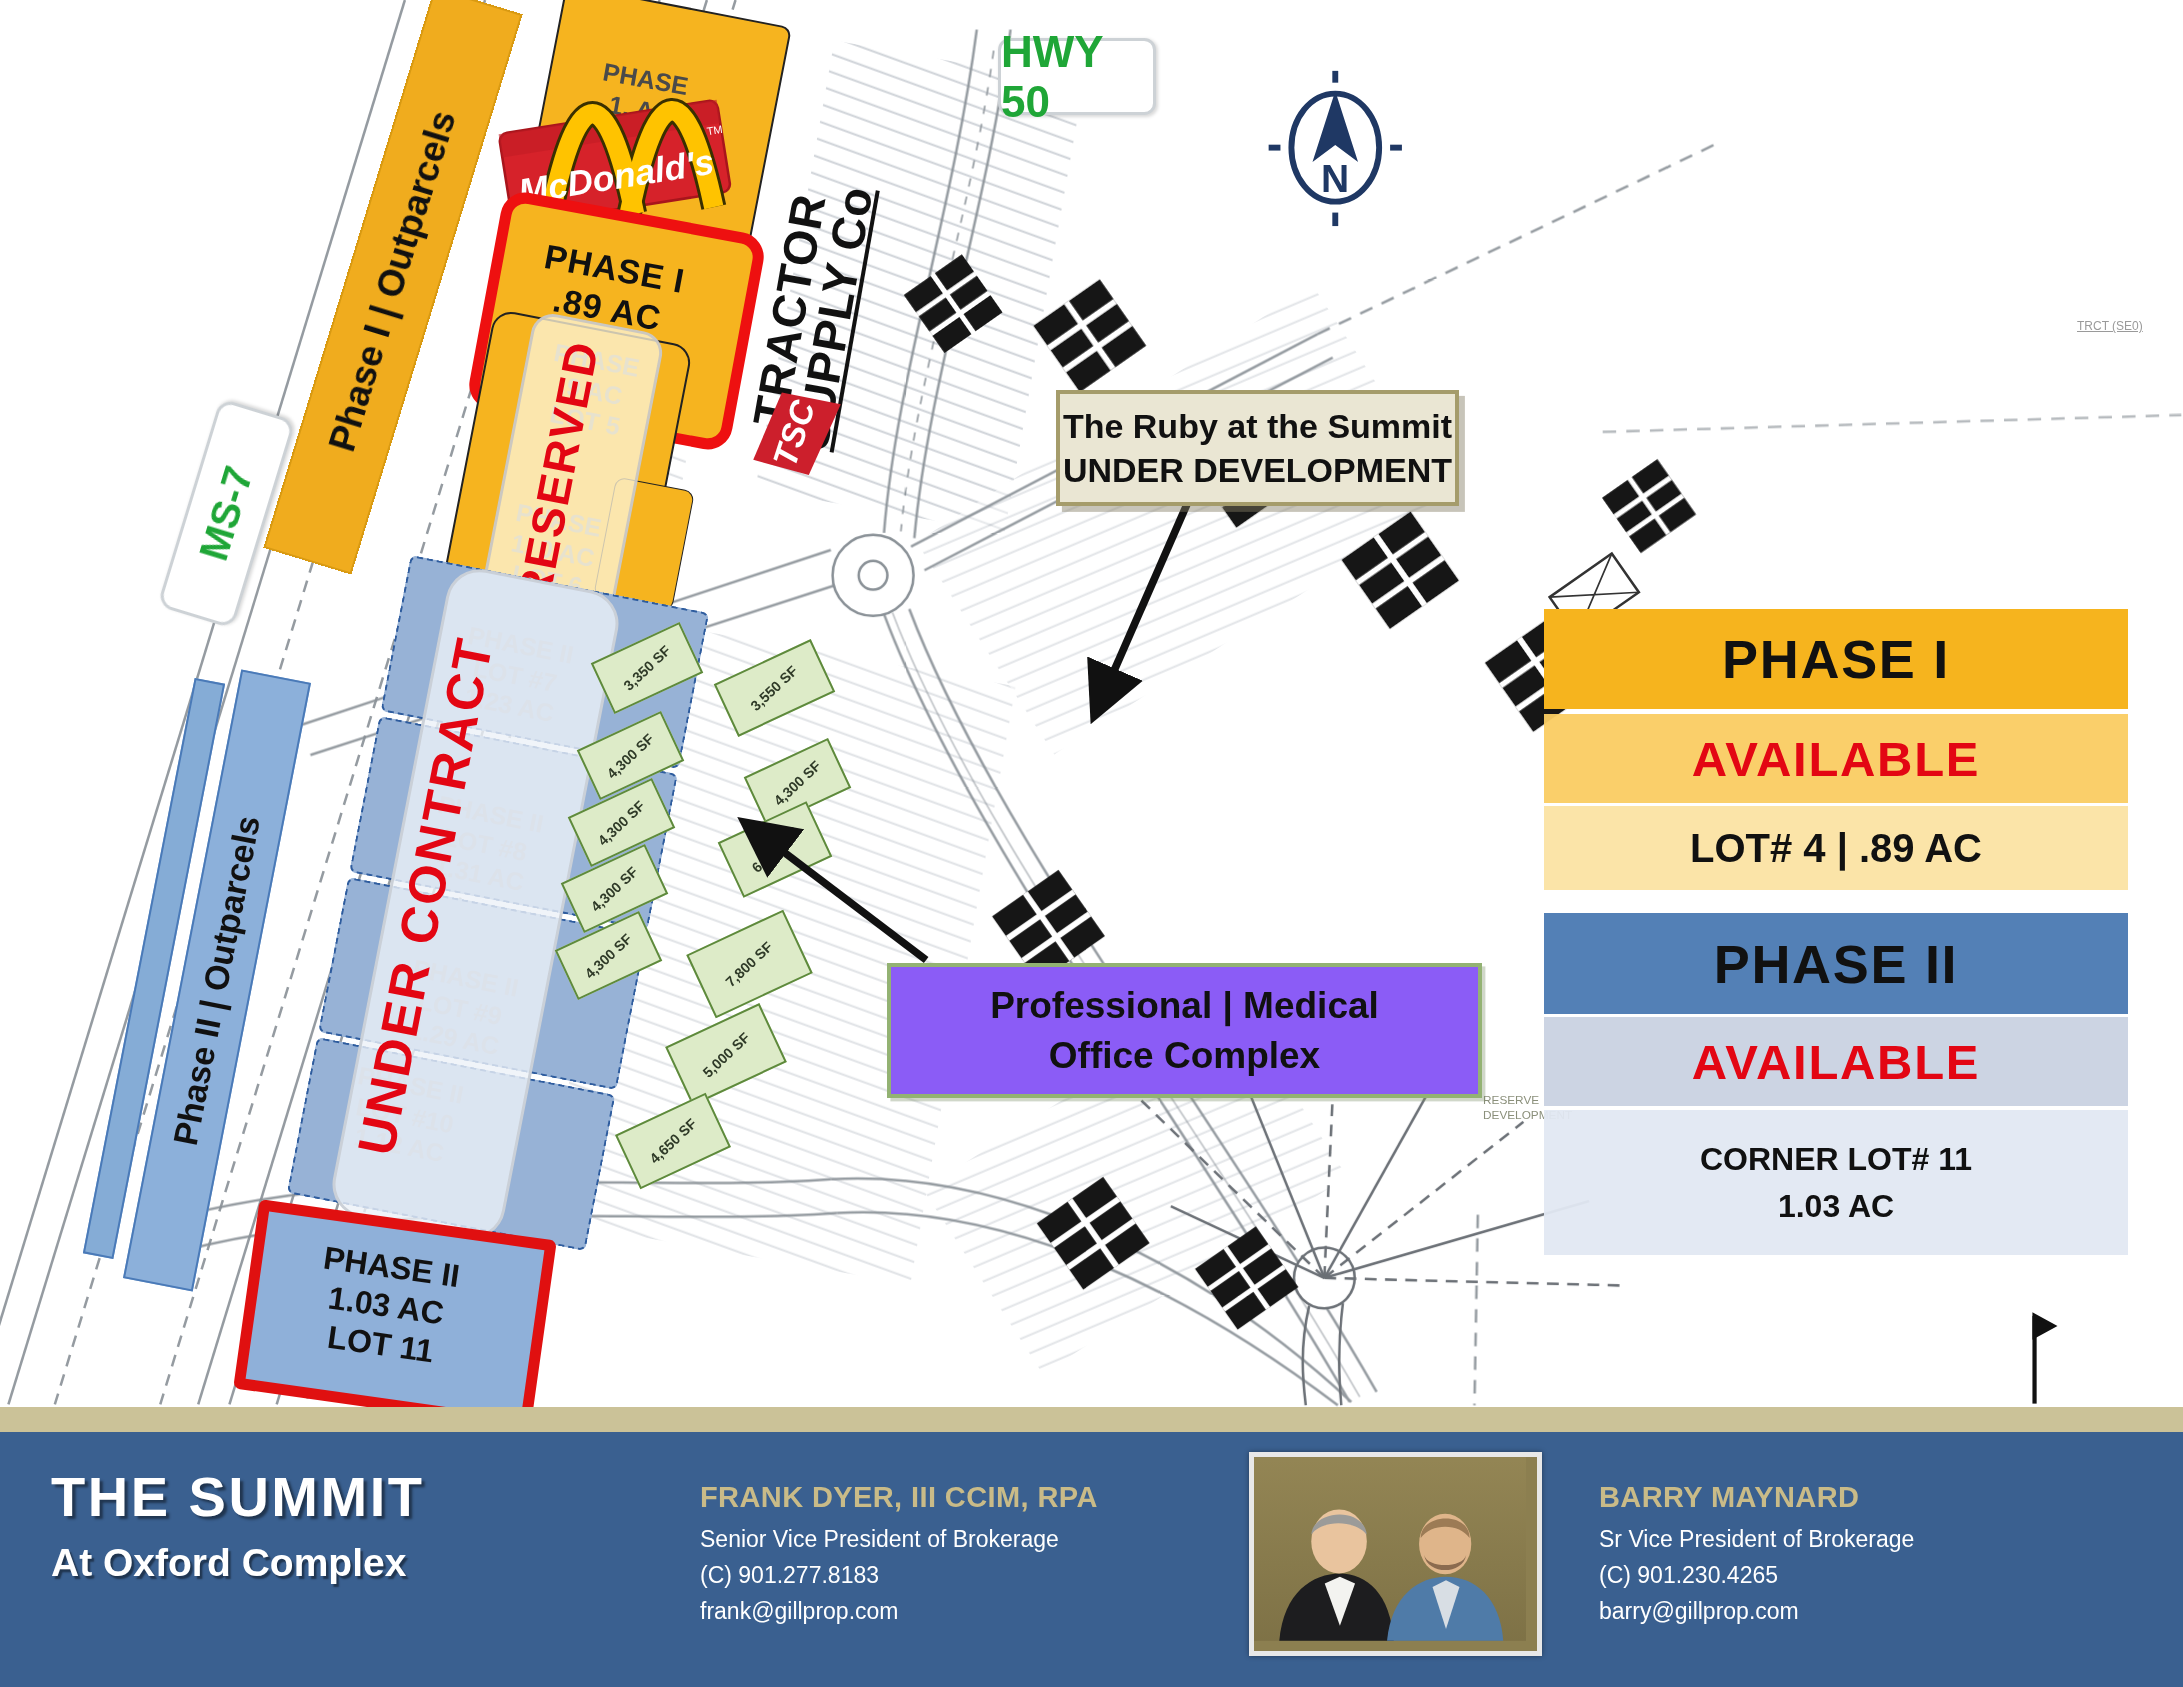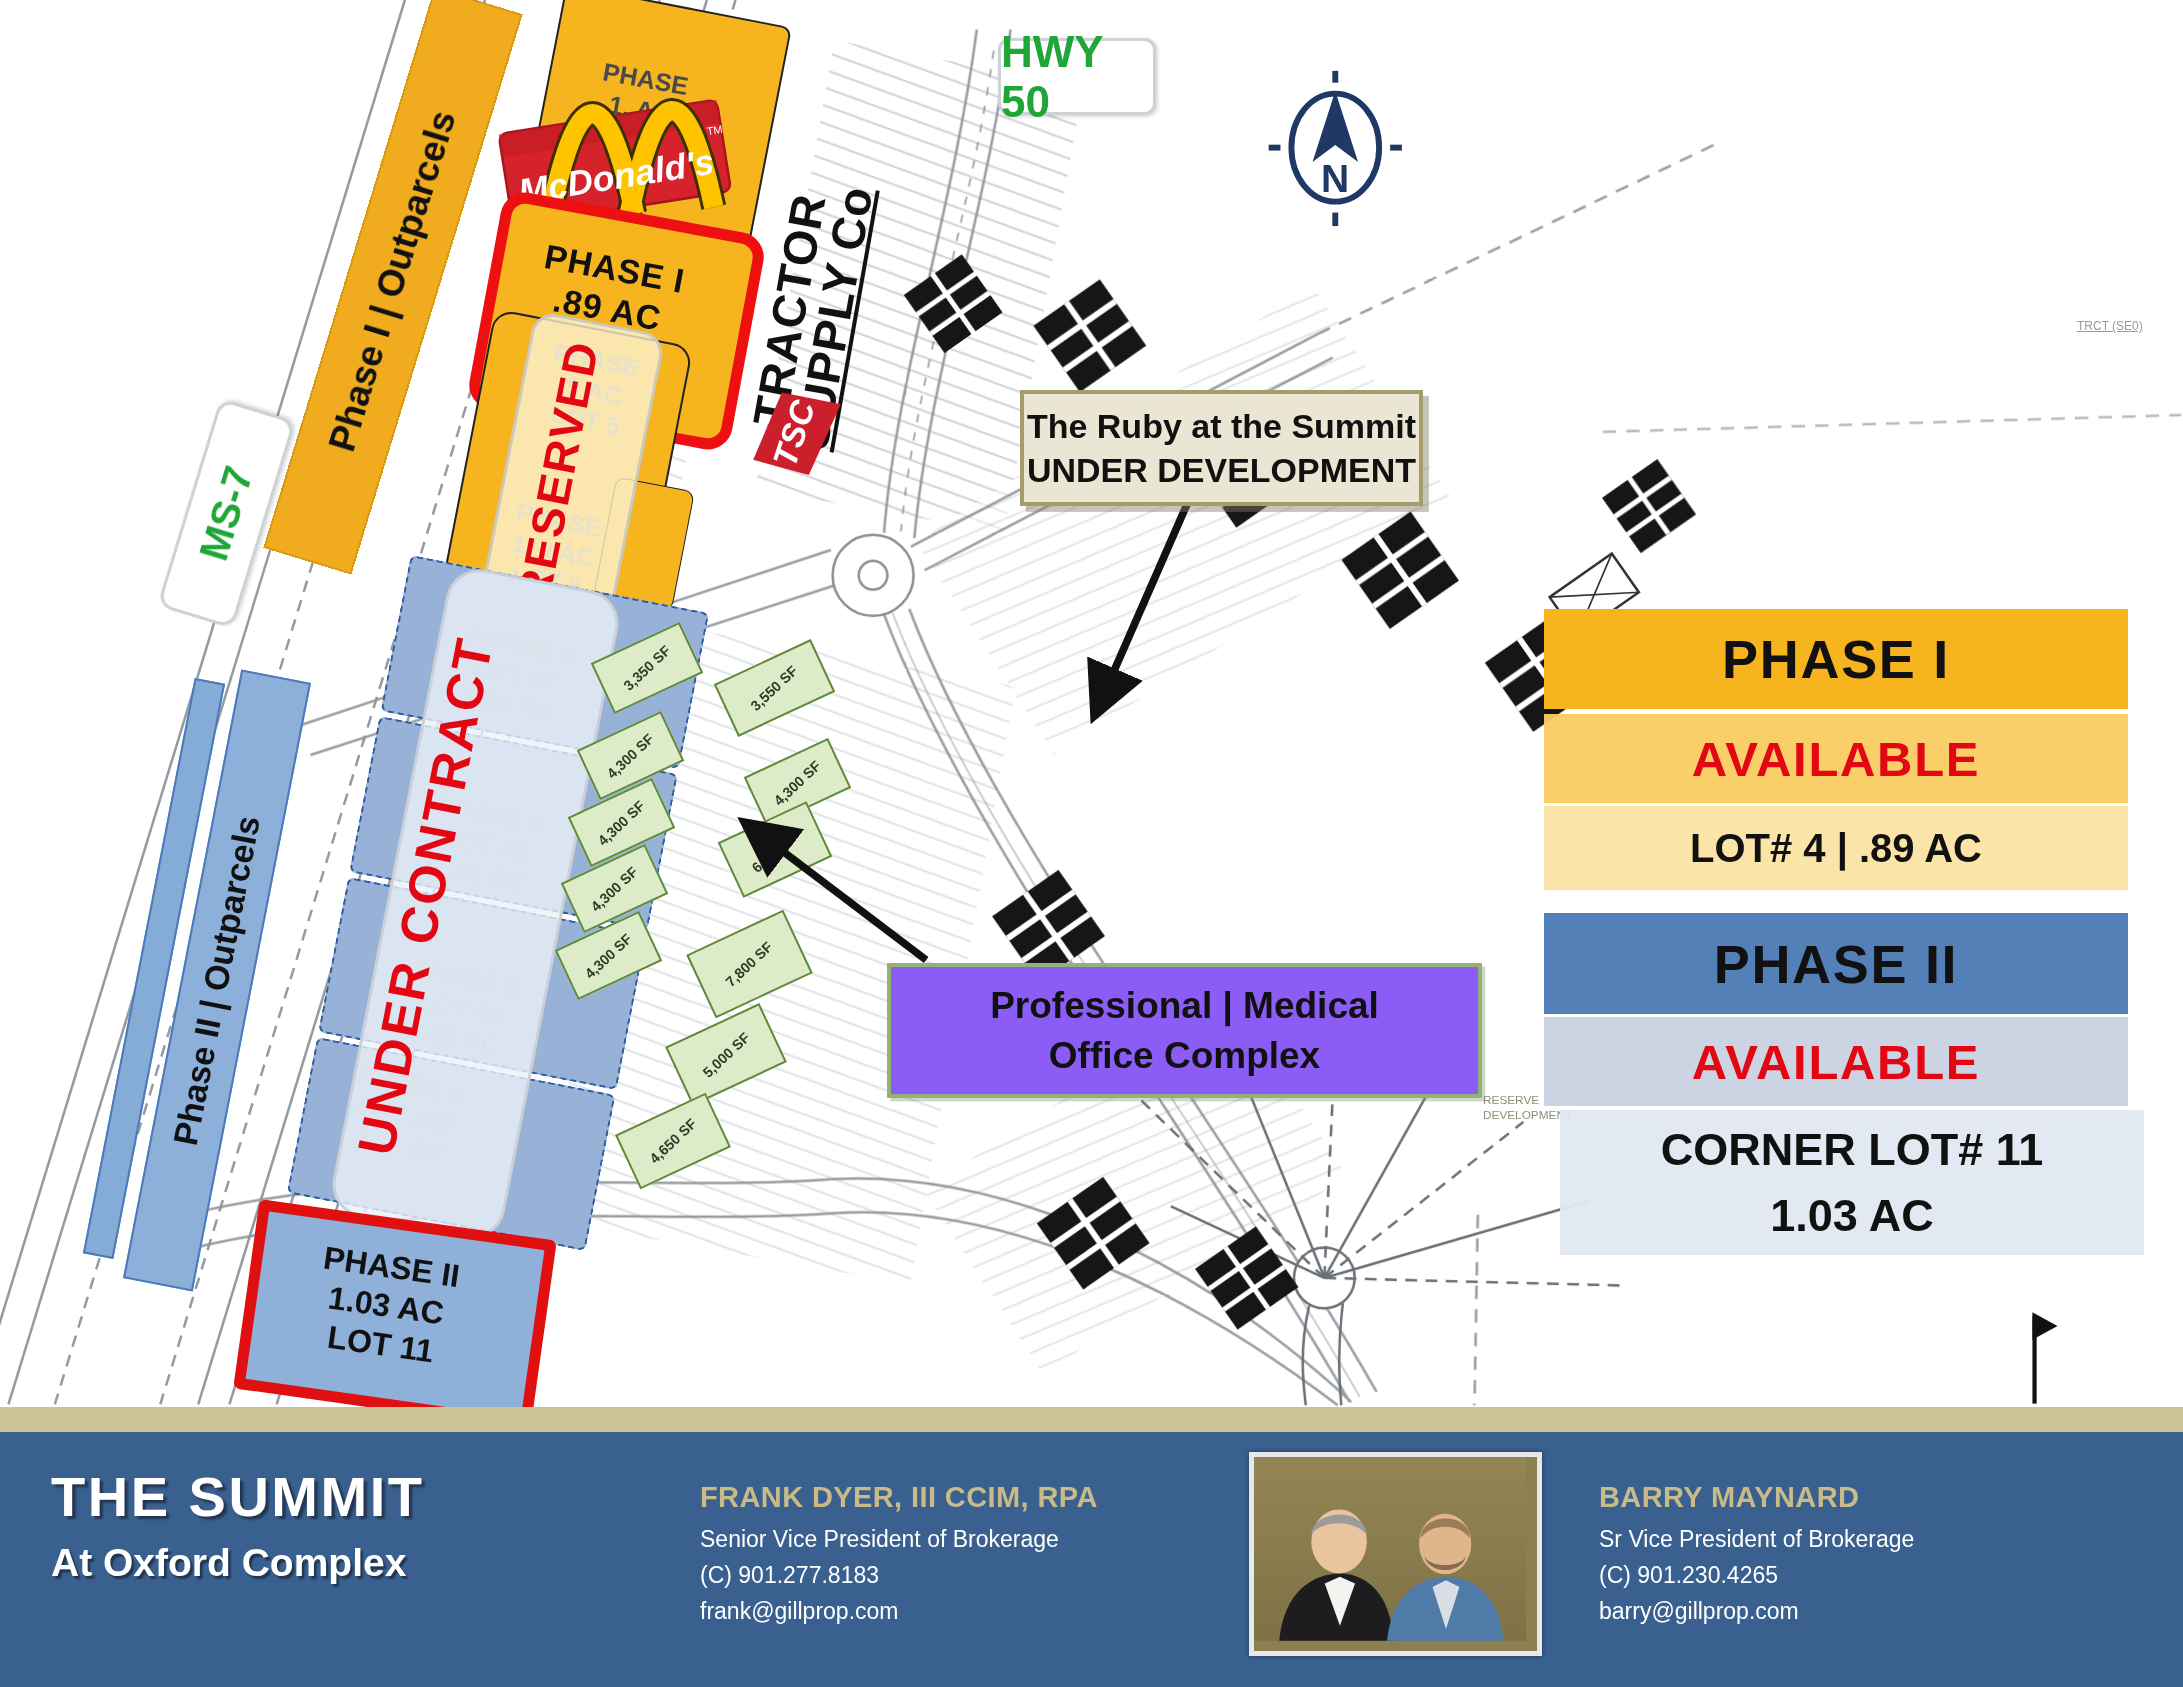--- a/index.html
+++ b/index.html
@@ -333,21 +333,21 @@
   <svg class="abs" style="left:0;top:0;pointer-events:none;" width="2183" height="1407" viewBox="0 0 2588 1668">
     <line x1="1408" y1="596" x2="1302" y2="838" stroke="#111" stroke-width="9" marker-end="url(#ah2)"></line>
     <line x1="1098" y1="1138" x2="892" y2="982" stroke="#111" stroke-width="9" marker-end="url(#ah2)"></line>
     <defs>
       <marker id="ah2" markerWidth="8" markerHeight="8" refX="5.5" refY="4" orient="auto">
         <path d="M0,0 L8,4 L0,8 z" fill="#111"></path>
       </marker>
     </defs>
   </svg>
 
-  <div class="callout" style="left:1020px;top:390px;width:395px;height:108px;background:#EAE6D3;border:4.2px solid #A59C6B;
+  <div class="callout" style="left:1056px;top:390px;width:395px;height:108px;background:#EAE6D3;border:4.2px solid #A59C6B;
               box-shadow:5.9px 5.9px 0 rgba(130,125,100,0.45);font-size:34px;line-height:1.3;">
     <div>The Ruby at the Summit</div>
     <div>UNDER DEVELOPMENT</div>
   </div>
 
   <div class="callout" style="left:887px;top:963px;width:587px;height:127px;background:#8b5cf6;border:4.2px solid #93B273;
               box-shadow:3.4px 3.4px 0 rgba(120,140,100,0.35);font-size:37px;line-height:1.35;">
     <div>Professional | Medical</div>
     <div>Office Complex</div>
   </div>
@@ -360,21 +360,21 @@
   </div>
   <div class="legend-row" style="top:806px;height:84px;background:rgba(251,227,163,0.95);font-size:40px;color:#111;">
     <div>LOT# 4  |  .89 AC</div>
   </div>
   <div class="legend-row" style="top:913px;height:101px;background:#5380B6;font-size:54px;color:#111;letter-spacing:1.7px;">
     <div>PHASE II</div>
   </div>
   <div class="legend-row" style="top:1017px;height:89px;background:rgba(201,210,226,0.95);font-size:49px;color:#E30613;letter-spacing:1.7px;">
     <div>AVAILABLE</div>
   </div>
-  <div class="legend-row" style="top:1110px;height:145px;background:rgba(226,232,242,0.95);font-size:45px;color:#111;line-height:1.45;margin-left:16px;">
+  <div class="legend-row" style="top:1110px;height:145px;background:rgba(226,232,242,0.95);font-size:32px;color:#111;line-height:1.45;">
     <div>CORNER LOT# 11</div>
     <div>1.03 AC</div>
   </div>
 </div>
 
 <div id="tanbar"></div>
 <div id="footer">
   <div class="abs" style="left:51px;top:32px;width:540px;text-align:left;">
     <div style="font-size:56px;font-weight:bold;color:#fff;letter-spacing:2.5px;text-shadow:3.4px 3.4px 2.5px rgba(0,0,0,0.45);">THE SUMMIT</div>
     <div style="font-size:39px;font-weight:bold;color:#fff;margin-top:11.8px;text-shadow:2.5px 2.5px 1.7px rgba(0,0,0,0.45);">At Oxford Complex</div>

